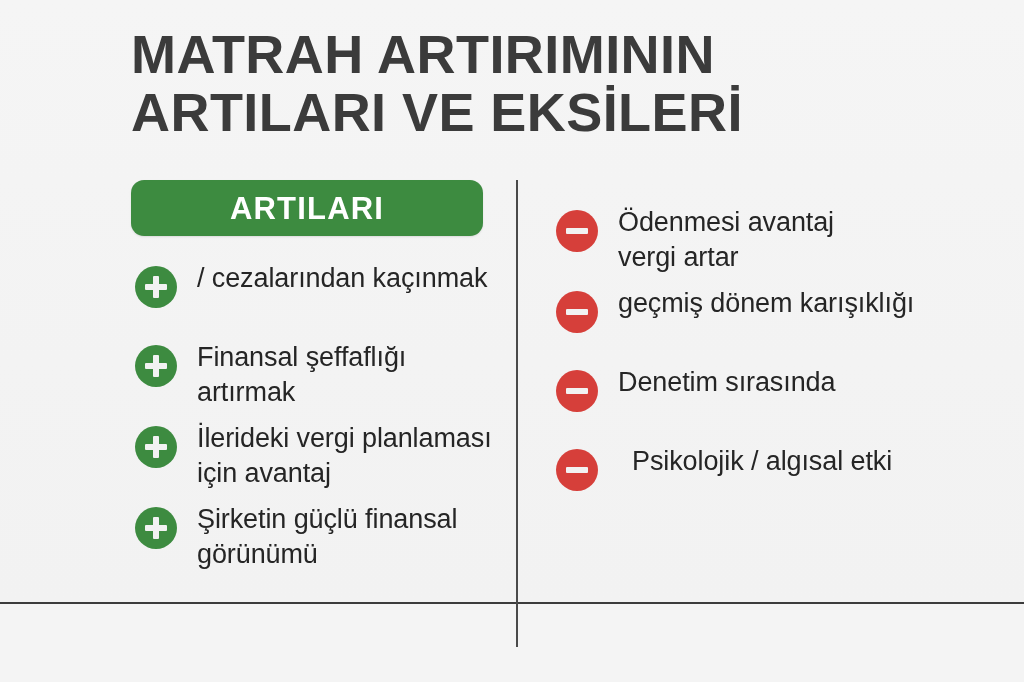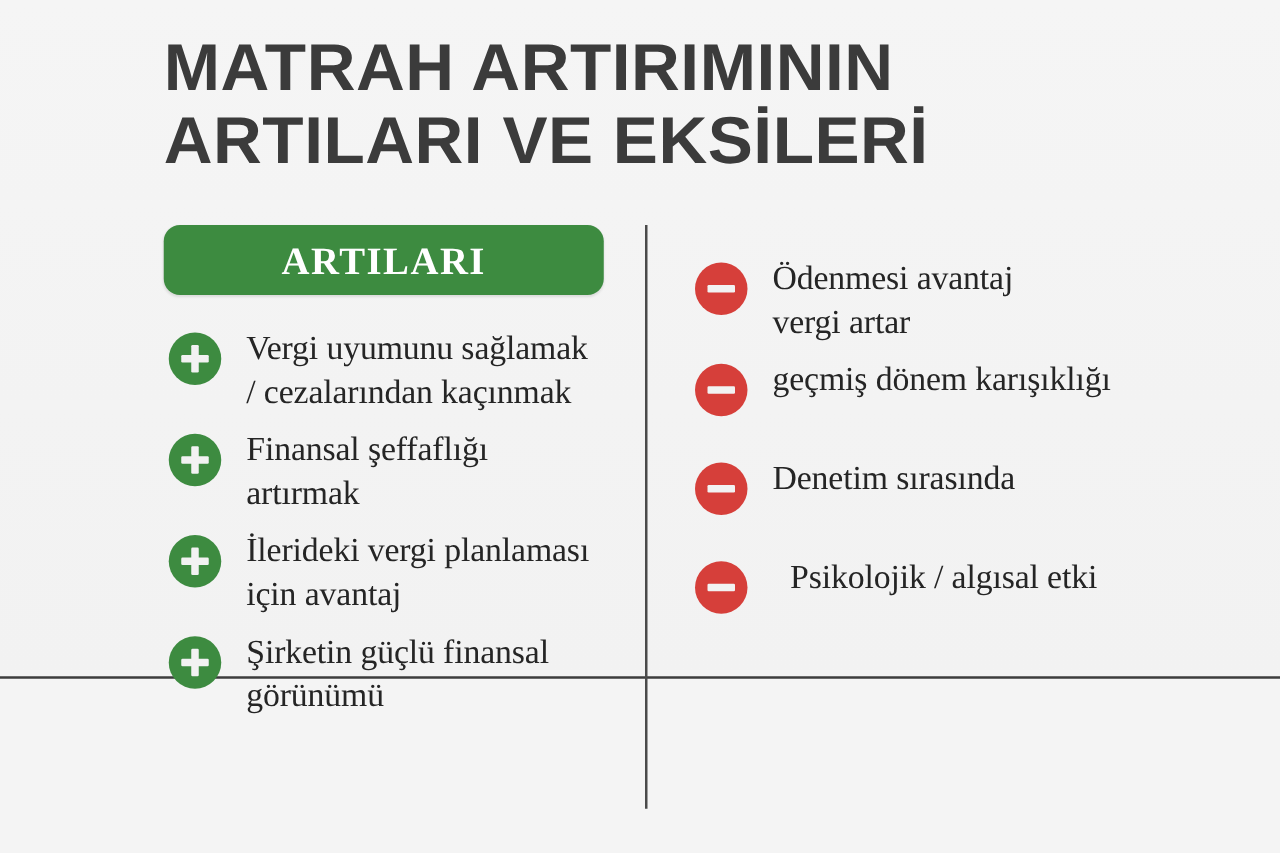--- a/index.html
+++ b/index.html
@@ -9,21 +9,21 @@
   body {
     width: 1024px;
     height: 682px;
     background: #f4f4f4;
     font-family: "Liberation Sans", sans-serif;
     overflow: hidden;
   }
   .infographic {
     position: relative;
     width: 1024px;
-    height: 543px;
+    height: 604px;
     background: linear-gradient(180deg, #f5f5f5 0%, #f3f3f3 60%, #f2f2f2 100%);
     box-sizing: border-box;
     border-bottom: 2px solid #3c3c3c;
   }
 
   
   .title-block {
     position: absolute;
     left: 131px;
     top: 26px;
@@ -53,21 +53,20 @@
     position: absolute;
     left: 516px;
     top: 0px;
     width: 2px;
     height: 467px;
     background: #4a4a4a;
   }
   .column {
     position: absolute;
     top: 0;
-    font-family: Liberation Serif, serif;
   }
   .column.left  { left: 131px; width: 356px; }
   .column.right { left: 556px; width: 400px; }
 
   
   .pill {
     height: 56px;
     border-radius: 13px;
     display: flex;
     align-items: center;
@@ -159,21 +158,20 @@
       </div>
 
       <div class="list">
 
         <div class="list-item">
           <span class="badge plus">
             <span class="bar-h"></span>
               <span class="bar-v"></span>
           </span>
           <span class="item-text">
-            <span class="ln">Vergi uyumunu sağlamak</span>
             <span class="ln">/ cezalarından kaçınmak</span>
           </span>
         </div>
 
         <div class="list-item">
           <span class="badge plus">
             <span class="bar-h"></span>
               <span class="bar-v"></span>
           </span>
           <span class="item-text">

